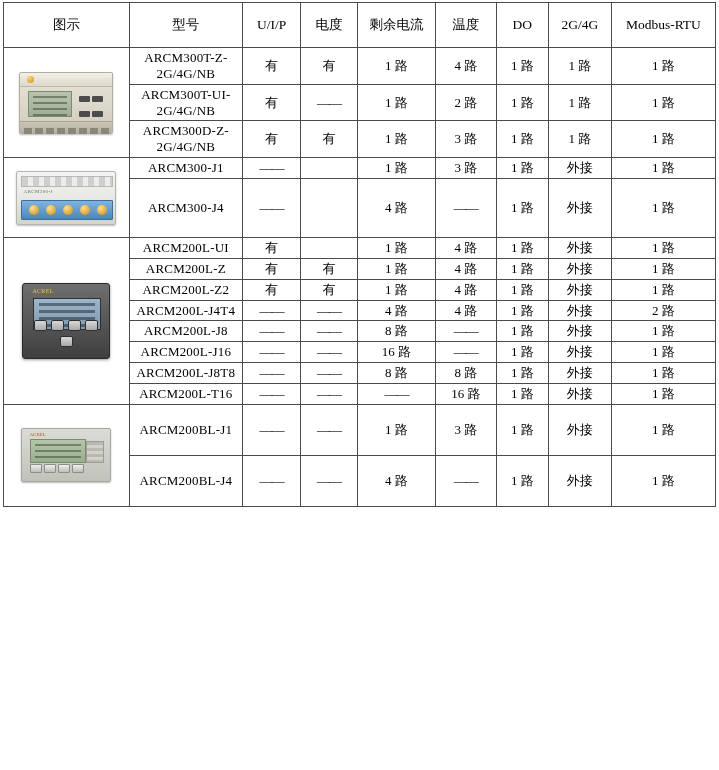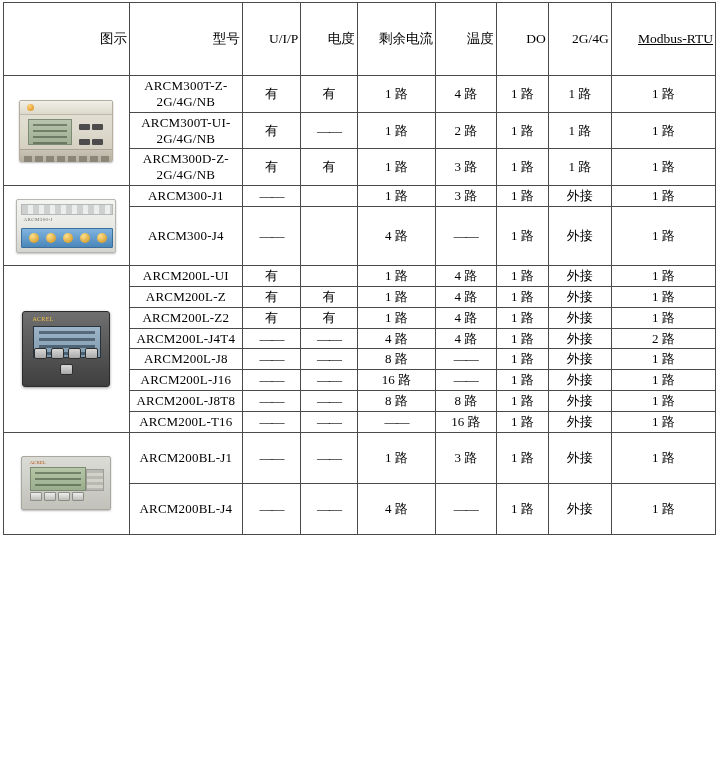--- a/index.html
+++ b/index.html
@@ -33,36 +33,34 @@
     vertical-align: middle;
     font-size: 13px;
     font-family: "Liberation Serif", "DejaVu Serif", serif;
     padding: 2px 1px;
     line-height: 1.22;
     word-wrap: break-word;
     overflow-wrap: break-word;
   }
   table.spec thead td {
     font-size: 13.5px;
-    padding: 18px 2px;
+    padding: 4px 2px;
     height: 36px;
-    text-align: right;
   }
   .col-img   { width: 116px; }
   .col-model { width: 104px; }
   .col-uip   { width: 54px; }
   .col-ele   { width: 52px; }
   .col-res   { width: 72px; }
   .col-temp  { width: 56px; }
   .col-do    { width: 48px; }
   .col-g     { width: 58px; }
   .col-mod   { width: 96px; }
 
   .modbus-hdr {
-    text-decoration: underline;
   }
   .model-cell {
     font-size: 13px;
     letter-spacing: 0.2px;
     padding-left: 6px;
     padding-right: 4px;
     margin-top: 10px;
   }
   .dash {
     letter-spacing: -1px;

